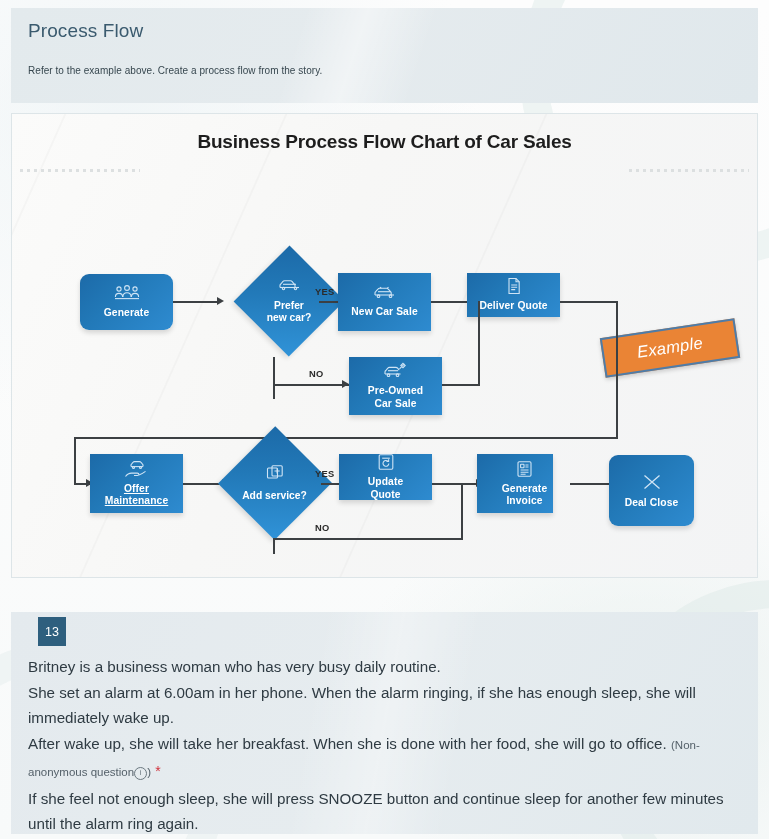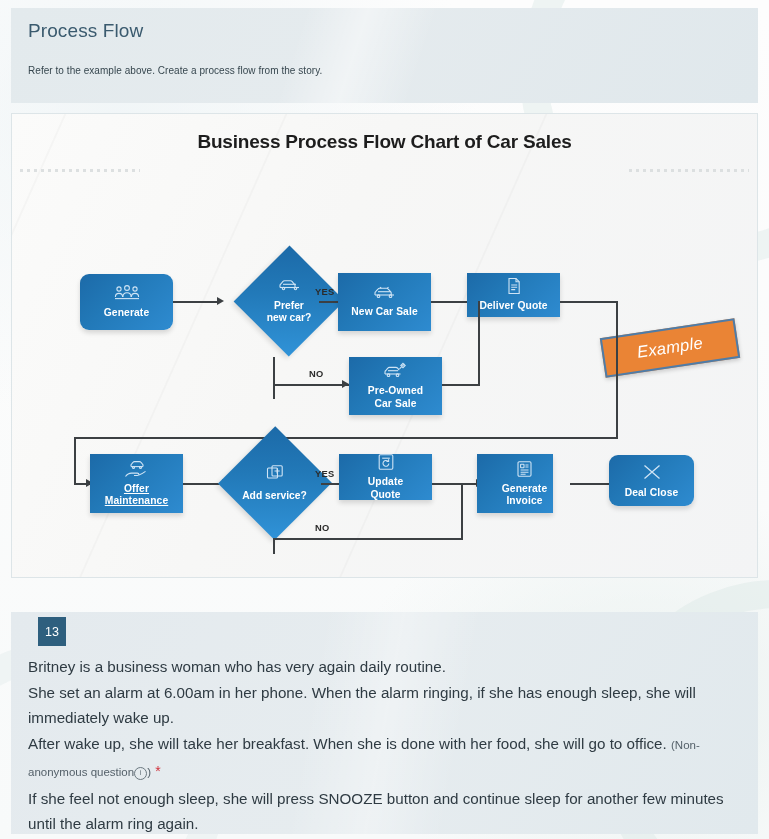--- a/index.html
+++ b/index.html
@@ -435,40 +435,40 @@
           <path d="M9.4 5h3.1M9.4 7h3.1M4.6 10h7.9M4.6 12.2h7.9M4.6 14.2h5"></path>
         </svg>
       </span>
       <span class="lbl">Generate
 Invoice</span>
     </div>
 
     <div class="conn h" style="left:558px; top:369px; width:42px;"></div>
     <div class="arrow" style="left:597px; top:365px;"></div>
 
-    <div class="node round" style="left:597px; top:341px; width:85px; height:51px;">
+    <div class="node round" style="left:597px; top:341px; width:85px; height:71px;">
       <span class="ico">
         <svg width="22" height="20" viewBox="0 0 22 20" fill="none" stroke="#cfe4f5" stroke-width="1.3">
           <path d="M3.5 3.5l15 13M18.5 3.5l-15 13"></path>
         </svg>
       </span>
       <span class="lbl">Deal Close</span>
     </div>
 
     <div class="conn v" style="left:261px; top:426px; height:14px;"></div>
     <div class="conn h" style="left:261px; top:424px; width:190px;"></div>
     <div class="edge-lbl" style="left:303px; top:409px;">NO</div>
     <div class="conn v" style="left:449px; top:369px; height:56px;"></div>
 
   </div>
 
   <div class="card-q">
     <div class="q-badge">13</div>
     <div class="q-body">
-      <div class="line">Britney is a business woman who has very again daily routine.</div>
+      <div class="line">Britney is a business woman who has very busy daily routine.</div>
       <div class="line">She set an alarm at 6.00am in her phone. When the alarm ringing, if she has enough sleep, she will immediately wake up.</div>
       <div class="line"><span>After wake up, she will take her breakfast. When she is done with her food, she will go to office.</span>
         <span class="q-note"><span>(Non-anonymous question</span><span class="info-circle">i</span><span>)</span></span>
         <span class="req-star">*</span>
       </div>
       <div class="line"><span>If she feel not enough sleep, she will press SNOOZE button and continue sleep for another few minutes until the alarm ring again.</span></div>
     </div>
   </div>
 
 </div>

